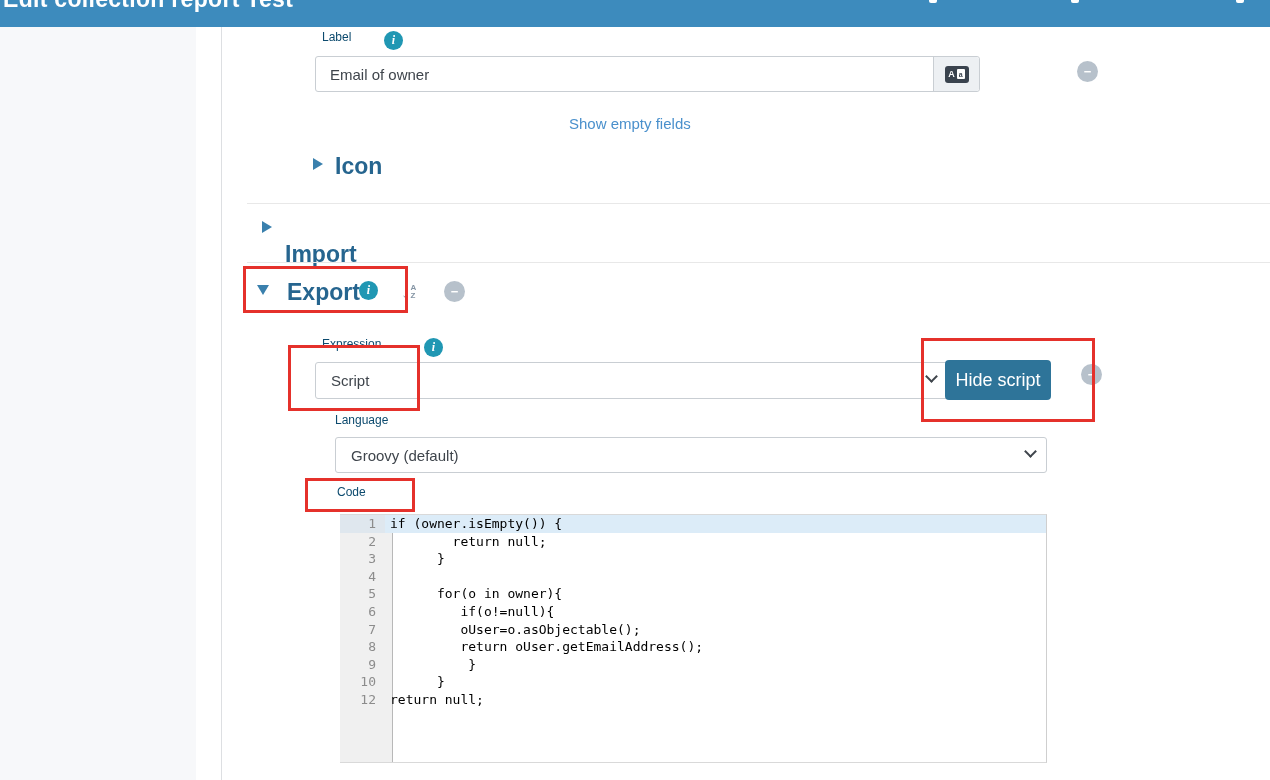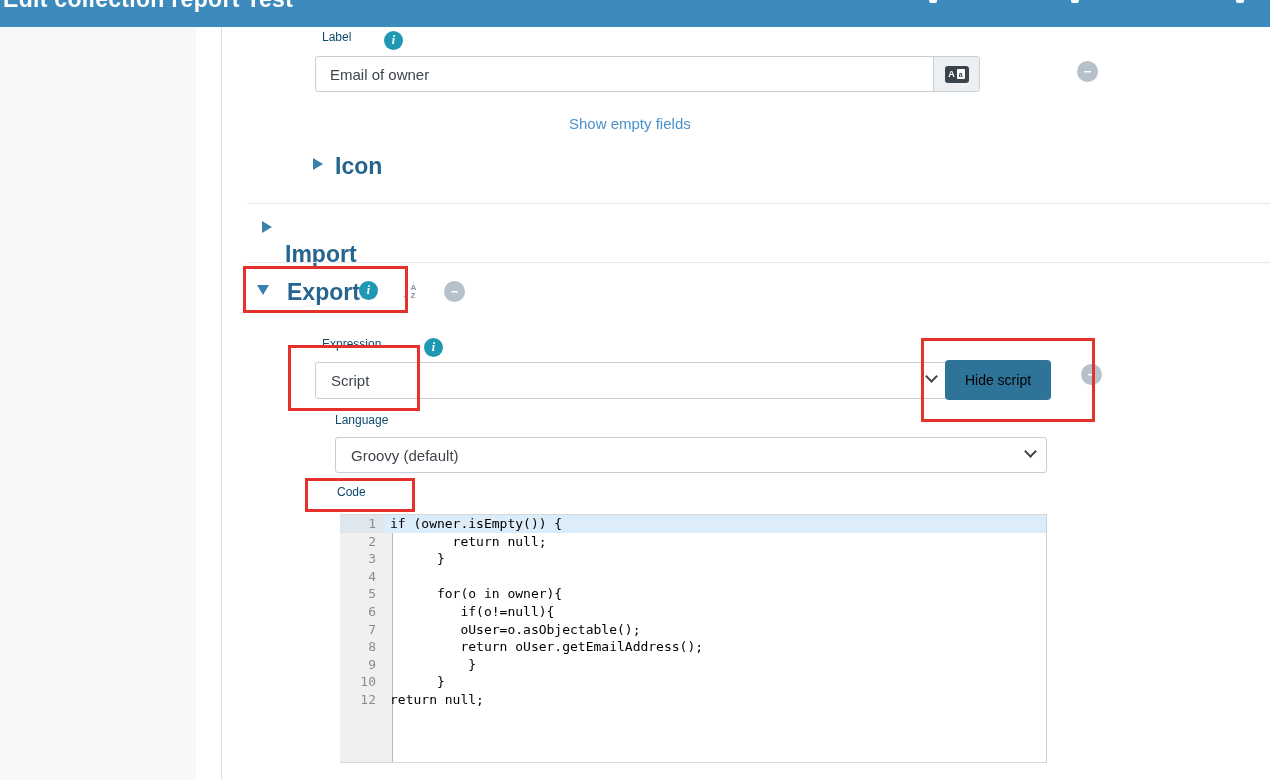--- a/index.html
+++ b/index.html
@@ -57,22 +57,22 @@
   .translate-icon { width:24px; height:17px; background:#3a434e; border-radius:3px;
                     display:flex; align-items:center; justify-content:center; gap:2px; }
   .translate-icon .ta { color:#fff; font-size:9px; font-weight:700; }
   .translate-icon .tb { width:8px; height:10px; background:#fff; border-radius:1px;
                         font-size:7px; color:#3a434e; display:flex; align-items:center;
                         justify-content:center; font-weight:700; }
 
   .select-box { position:absolute; background:#fff; border:1px solid #c9ced3; border-radius:3px;
                 display:flex; align-items:center; padding:0 15px; font-size:15px; color:#3f454c; cursor:pointer; }
 
-  .btn-primary { position:absolute; background:#2e7499; color:#000000; border:none; border-radius:4px;
-                 font-size:14px; font-family:inherit; display:flex; align-items:center;
+  .btn-primary { position:absolute; background:#2e7499; color:#ffffff; border:none; border-radius:4px;
+                 font-size:18px; font-family:inherit; display:flex; align-items:center;
                  justify-content:center; cursor:pointer; }
 
   
   .annotation { position:absolute; border:3px solid #e5312b; z-index:20; pointer-events:none; }
 
   
   .editor { position:absolute; left:340px; top:514px; width:707px; height:249px;
             border-top:1px solid #d9d9d9; border-bottom:1px solid #d9d9d9;
             border-right:1px solid #cfcfcf; background:#fff;
             font-family:"DejaVu Sans Mono", monospace; font-size:13px; cursor:text; }

